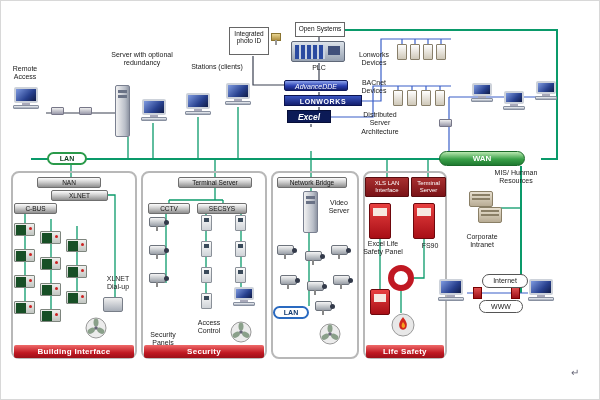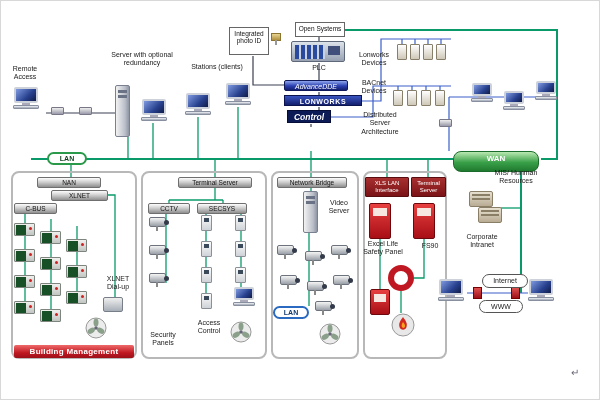--- a/index.html
+++ b/index.html
@@ -161,21 +161,21 @@
       <div class="kb"></div>
     </div>
 
   <div class="box" style="left:228px;top:26px;width:40px;height:28px">Integrated photo ID</div>
   <div class="photocam" style="left:270px;top:32px"></div>
   <div class="box" style="left:294px;top:21px;width:50px;height:15px">Open Systems</div>
   <div class="plc" style="left:290px;top:40px"></div>
   <div class="lbl" style="left:298px;top:63px;width:40px">PLC</div>
   <div class="dde" style="left:283px;top:79px;width:64px;height:11px">AdvanceDDE</div>
   <div class="lon" style="left:283px;top:94px;width:78px;height:11px">LONWORKS</div>
-  <div class="bac" style="left:286px;top:109px;width:44px;height:13px">Control</div>
+  <div class="bac" style="left:286px;top:109px;width:44px;height:13px">Excel</div>
 
   <div class="lbl" style="left:352px;top:50px;width:42px">Lonworks Devices</div>
   <div class="lonbox" style="left:396px;top:43px"></div>
   <div class="lonbox" style="left:409px;top:43px"></div>
   <div class="lonbox" style="left:422px;top:43px"></div>
   <div class="lonbox" style="left:435px;top:43px"></div>
   <div class="lbl" style="left:352px;top:78px;width:42px">BACnet Devices</div>
   <div class="lonbox" style="left:392px;top:89px"></div>
   <div class="lonbox" style="left:406px;top:89px"></div>
   <div class="lonbox" style="left:420px;top:89px"></div>
@@ -193,21 +193,21 @@
       <div class="kb"></div>
     </div>
   <div class="pc sm" style="left:530px;top:80px">
       <div class="scr"></div>
       <div class="neck"></div>
       <div class="kb"></div>
     </div>
   <div class="modemsmall" style="left:438px;top:118px"></div>
 
   <div class="oval lan-green" style="left:46px;top:151px;width:40px;height:13px">LAN</div>
-  <div class="wan" style="left:452px;top:150px;width:86px;height:21px">WAN</div>
+  <div class="wan" style="left:438px;top:150px;width:86px;height:15px">WAN</div>
 
   <div class="lbl" style="left:484px;top:168px;width:62px">MIS/ Hunman Resources</div>
   <div class="srv" style="left:468px;top:190px"></div>
   <div class="srv" style="left:477px;top:206px"></div>
   <div class="lbl" style="left:456px;top:232px;width:50px">Corporate Intranet</div>
   <div class="pc" style="left:435px;top:278px">
       <div class="scr"></div>
       <div class="neck"></div>
       <div class="kb"></div>
     </div>
@@ -239,21 +239,21 @@
   <div class="phone" style="left:102px;top:296px"></div>
   <div class="icon" style="left:84px;top:316px">
     <svg width="22" height="22">
         <circle cx="11" cy="11" r="10" fill="#ececec" stroke="#999"></circle>
         <ellipse cx="11" cy="5.5" rx="2.5" ry="4" fill="#8aa08a"></ellipse>
         <ellipse cx="11" cy="5.5" rx="2.5" ry="4" fill="#8aa08a" transform="rotate(120 11 11)"></ellipse>
         <ellipse cx="11" cy="5.5" rx="2.5" ry="4" fill="#8aa08a" transform="rotate(240 11 11)"></ellipse>
         <circle cx="11" cy="11" r="1.8" fill="#667"></circle>
       </svg>
   </div>
-  <div class="redtitle" style="left:13px;top:344px;width:120px">Building Management</div>
+  <div class="redtitle" style="left:13px;top:344px;width:120px">Building Interface</div>
 
   <div class="banner" style="left:177px;top:176px;width:74px">Terminal Server</div>
   <div class="banner" style="left:147px;top:202px;width:42px">CCTV</div>
   <div class="banner" style="left:196px;top:202px;width:50px">SECSYS</div>
   <div class="cam" style="left:148px;top:216px"></div>
   <div class="cam" style="left:148px;top:244px"></div>
   <div class="cam" style="left:148px;top:272px"></div>
   <div class="keypad" style="left:200px;top:214px"></div>
   <div class="keypad" style="left:200px;top:240px"></div>
   <div class="keypad" style="left:200px;top:266px"></div>
@@ -270,20 +270,21 @@
   <div class="lbl" style="left:190px;top:318px;width:36px">Access Control</div>
   <div class="icon" style="left:229px;top:320px">
     <svg width="22" height="22">
         <circle cx="11" cy="11" r="10" fill="#ececec" stroke="#999"></circle>
         <ellipse cx="11" cy="5.5" rx="2.5" ry="4" fill="#8aa08a"></ellipse>
         <ellipse cx="11" cy="5.5" rx="2.5" ry="4" fill="#8aa08a" transform="rotate(120 11 11)"></ellipse>
         <ellipse cx="11" cy="5.5" rx="2.5" ry="4" fill="#8aa08a" transform="rotate(240 11 11)"></ellipse>
         <circle cx="11" cy="11" r="1.8" fill="#667"></circle>
       </svg>
   </div>
+  <div class="redtitle" style="left:143px;top:344px;width:120px">Security</div>
 
   <div class="banner" style="left:276px;top:176px;width:70px">Network Bridge</div>
   <div class="tower sm" style="left:302px;top:190px"></div>
   <div class="lbl" style="left:320px;top:198px;width:36px">Video Server</div>
   <div class="cam" style="left:276px;top:244px"></div>
   <div class="cam" style="left:304px;top:250px"></div>
   <div class="cam" style="left:330px;top:244px"></div>
   <div class="cam" style="left:279px;top:274px"></div>
   <div class="cam" style="left:306px;top:280px"></div>
   <div class="cam" style="left:332px;top:274px"></div>
@@ -307,15 +308,16 @@
   <div class="lbl" style="left:412px;top:241px;width:34px">FS90</div>
   <div class="hubring" style="left:387px;top:264px"></div>
   <div class="redpanel sm" style="left:369px;top:288px"></div>
   <div class="icon" style="left:390px;top:312px">
     <svg width="24" height="24">
         <circle cx="12" cy="12" r="11" fill="#e8e8e8" stroke="#999"></circle>
         <path d="M12 4 C9 8 7.5 10.5 8.5 14 C9.5 17.5 14.5 17.5 15.5 14 C16.5 10.5 15 8 12 4 Z" fill="#d2281e"></path>
         <path d="M12 9 C10.8 11 10.3 12.2 10.8 13.8 C11.3 15.4 13.6 15.2 14 13.6 C14.4 12 13.3 10.6 12 9 Z" fill="#f6a020"></path>
       </svg>
   </div>
+  <div class="redtitle" style="left:365px;top:344px;width:78px">Life Safety</div>
 
   <div class="retmark" style="left:570px;top:366px">↵</div>
 </div>
 
 </body></html>

